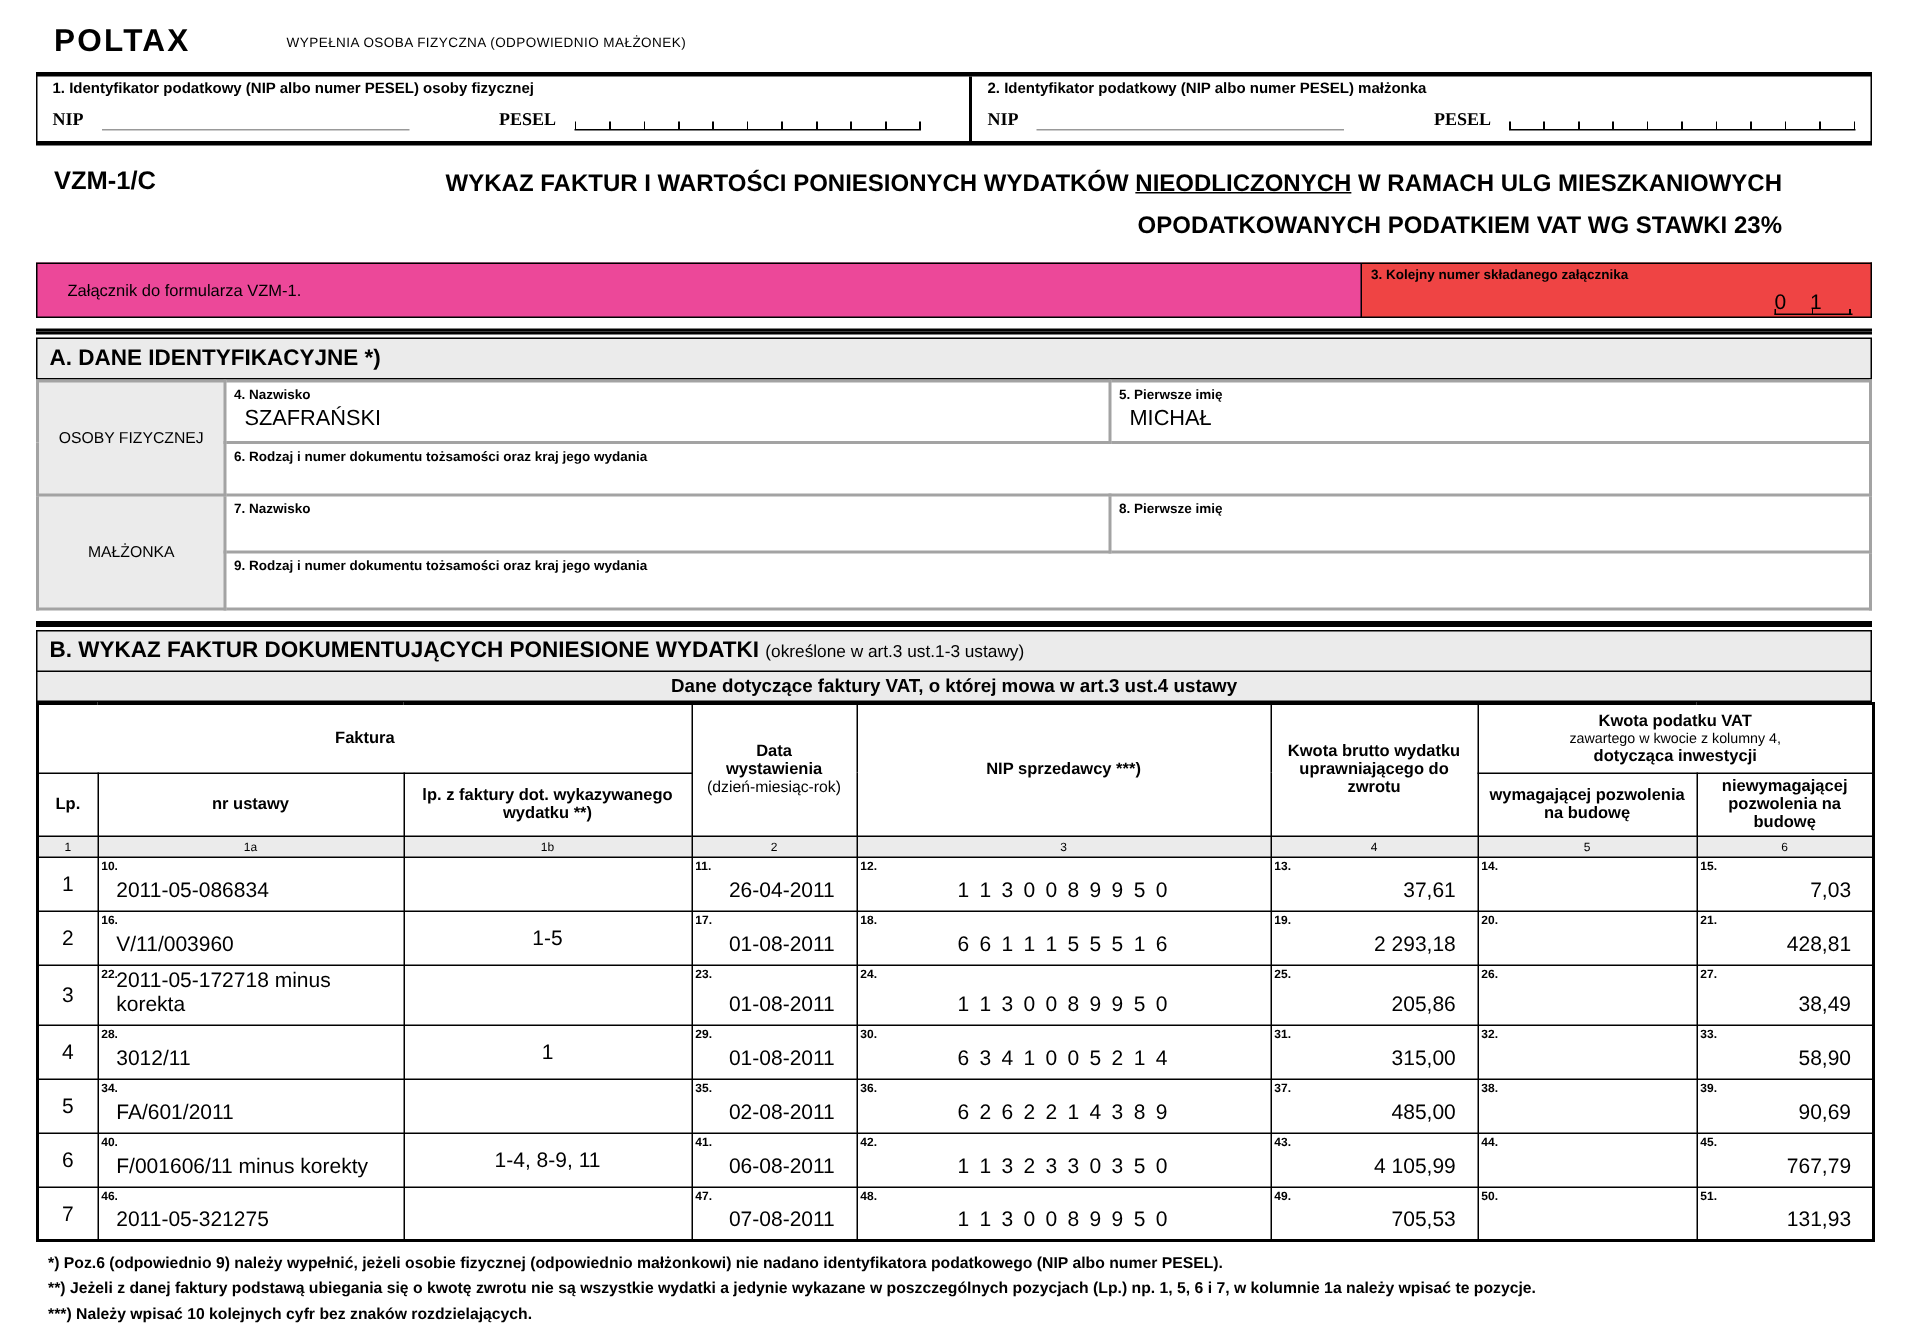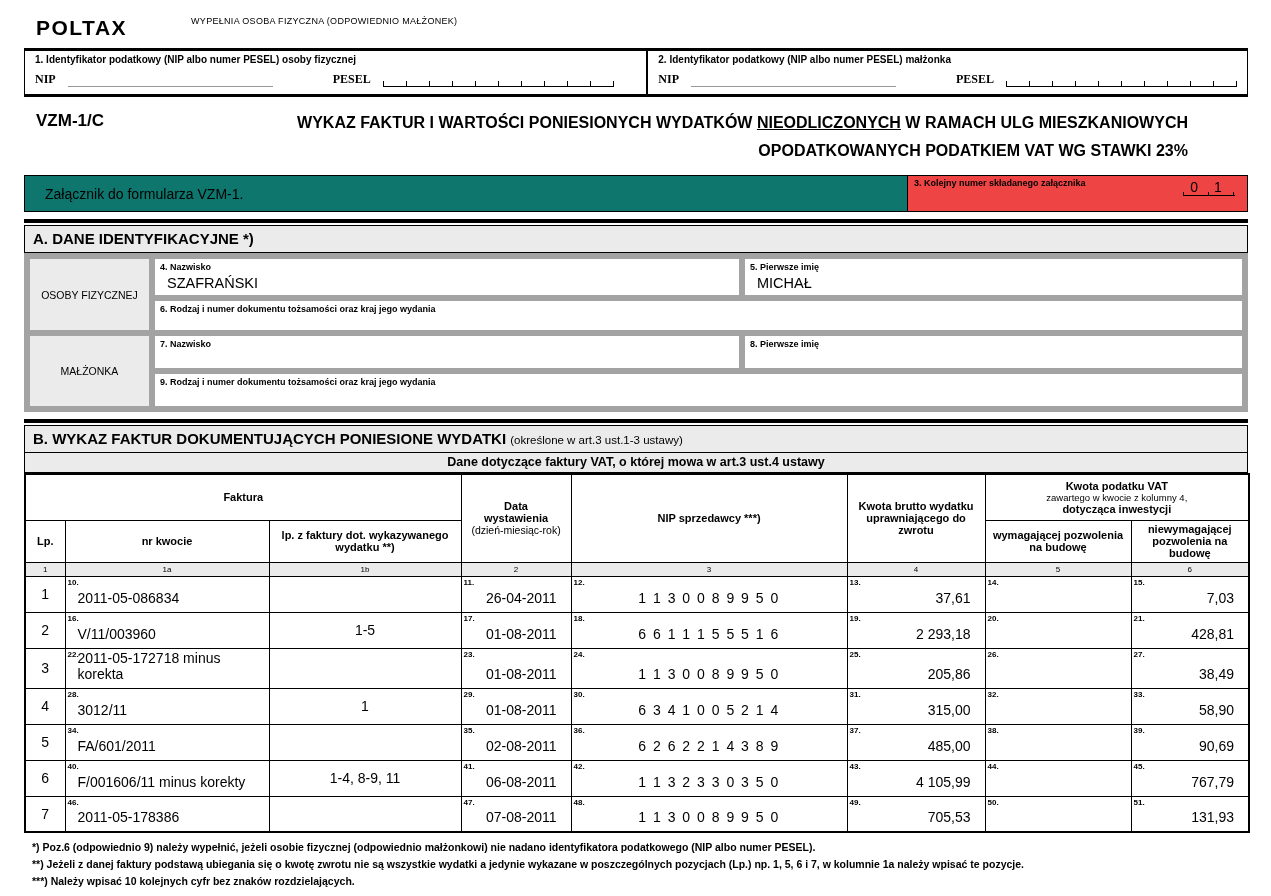--- a/index.html
+++ b/index.html
@@ -1,21 +1,21 @@
 <!DOCTYPE html>
 <html><head>
 <meta charset="utf-8">
 <style>
   * { box-sizing: border-box; }
   html,body { margin:0; padding:0; background:#fff; }
   body { width:1271px; height:896px; overflow:hidden; font-family:"Liberation Sans", sans-serif; color:#000; }
   .page { padding:12px 23px 0 24px; }
 
   
-  .topbar { display:flex; align-items:flex-start; gap:64px; padding:4px 0 8px 12px; }
+  .topbar { display:flex; align-items:center; gap:64px; padding:4px 0 8px 12px; }
   .logo { font-size:21px; font-weight:600; letter-spacing:1.5px; }
   .fillnote { font-size:9px; letter-spacing:.3px; }
 
   
   .idrow { display:flex; border-top:3px solid #000; border-bottom:3px solid #000;
            border-left:1px solid #000; border-right:1px solid #000; }
   .idbox { padding:3px 10px 7px 10px; }
   .idbox.b1 { width:52.3%; border-right:2px solid #000; }
   .idbox.b2 { flex:1; }
   .idlabel { font-size:10px; font-weight:bold; }
@@ -27,41 +27,41 @@
           background-size:100% 5px; background-repeat:no-repeat; background-position:left bottom; }
 
   
   .titleblock { display:flex; margin:12px 0 10px 0; }
   .formcode { font-size:17px; font-weight:bold; margin-left:12px; width:118px; padding-top:2px; }
   .titletext { flex:1; text-align:right; font-weight:bold; font-size:16px; line-height:1.75; padding-right:60px;}
   .underl { text-decoration:underline; }
 
   
   .attachrow { display:flex; }
-  .attachleft { flex:1; background:#0f766e; border:1px solid #000; font-size:14px;
+  .attachleft { flex:1; background:#ec4899; border:1px solid #000; font-size:11px;
                 display:flex; align-items:center; padding-left:20px; height:37px; }
   .attachright { width:340px; border:1px solid #000; border-left:none; position:relative;
                  padding:2px 6px; background:#ef4444; }
   .box3label { font-size:9px; font-weight:bold; }
-  .box3val { position:absolute; right:12px; bottom:15px; font-size:14px; width:52px; text-align:center;
+  .box3val { position:absolute; right:12px; bottom:1px; font-size:14px; width:52px; text-align:left;
              letter-spacing:6px; border-bottom:0;
              background-image:repeating-linear-gradient(to right,#000 0 1px,transparent 1px 25px),
                               linear-gradient(#000,#000);
              background-size:100% 4px,100% 1px; background-repeat:no-repeat;
              background-position:left bottom,left bottom; padding-bottom:1px; }
 
   .hrule { height:3px; border-top:2px solid #000; border-bottom:2px solid #000; margin-top:7px; }
 
   .secheader { border:1px solid #000; background:#ebebeb; font-weight:bold; font-size:15px;
                padding:4px 8px 5px 8px; margin-top:2px; }
   .secheader .note { font-weight:normal; font-size:11.5px; }
 
   
   table { border-collapse:collapse; width:100%; }
-  .ta td { border:6px solid #a3a3a3; vertical-align:top; padding:0;margin-top:36px; }
+  .ta td { border:2px solid #a3a3a3; vertical-align:top; padding:0;margin-top:36px; }
   .grouplabel { background:#ebebeb; text-align:center; vertical-align:middle !important;
                 font-size:10.5px; width:125px; padding:0 6px !important; }
   .flabel { font-size:9px; font-weight:bold; padding:3px 0 0 5px; }
   .fvalue { font-size:14.5px; padding:3px 0 4px 12px; }
   .ta .h40 { height:41px; } .ta .h34 { height:35px; } .ta .h38 { height:38px; }
 
   .subhdr { border:1px solid #000; border-top:none; background:#ebebeb; text-align:center;
             font-weight:bold; font-size:12.5px; padding:2px 0 3px 0; }
 
   
@@ -208,21 +208,21 @@
       <td class="hc" rowspan="2">NIP sprzedawcy ***)</td>
       <td class="hc" rowspan="2">Kwota brutto wydatku uprawniającego do zwrotu</td>
       <td class="hc" colspan="2">
         <div>Kwota podatku VAT</div>
         <div class="vatl2">zawartego w kwocie z kolumny 4,</div>
         <div>dotycząca inwestycji</div>
       </td>
     </tr>
     <tr class="h2row">
       <td class="hc">Lp.</td>
-      <td class="hc">nr kwocie</td>
+      <td class="hc">nr ustawy</td>
       <td class="hc">lp. z faktury dot. wykazywanego wydatku **)</td>
       <td class="hc">wymagającej pozwolenia na budowę</td>
       <td class="hc">niewymagającej pozwolenia na budowę</td>
     </tr>
     <tr class="numrow">
       <td>1</td>
       <td>1a</td>
       <td>1b</td>
       <td>2</td>
       <td>3</td>
@@ -396,21 +396,21 @@
           </td>
       <td>
             <span class="fn">45.</span>
             <div class="vr">767,79</div>
           </td>
     </tr>
     <tr class="r">
       <td class="c-lp">7</td>
       <td>
             <span class="fn">46.</span>
-            <div class="vl">2011-05-178386</div>
+            <div class="vl">2011-05-321275</div>
           </td>
       <td class="c-lpf vc"></td>
       <td>
             <span class="fn">47.</span>
             <div class="vr">07-08-2011</div>
           </td>
       <td>
             <span class="fn">48.</span>
             <div class="vnip">1 1 3 0 0 8 9 9 5 0</div>
           </td>

